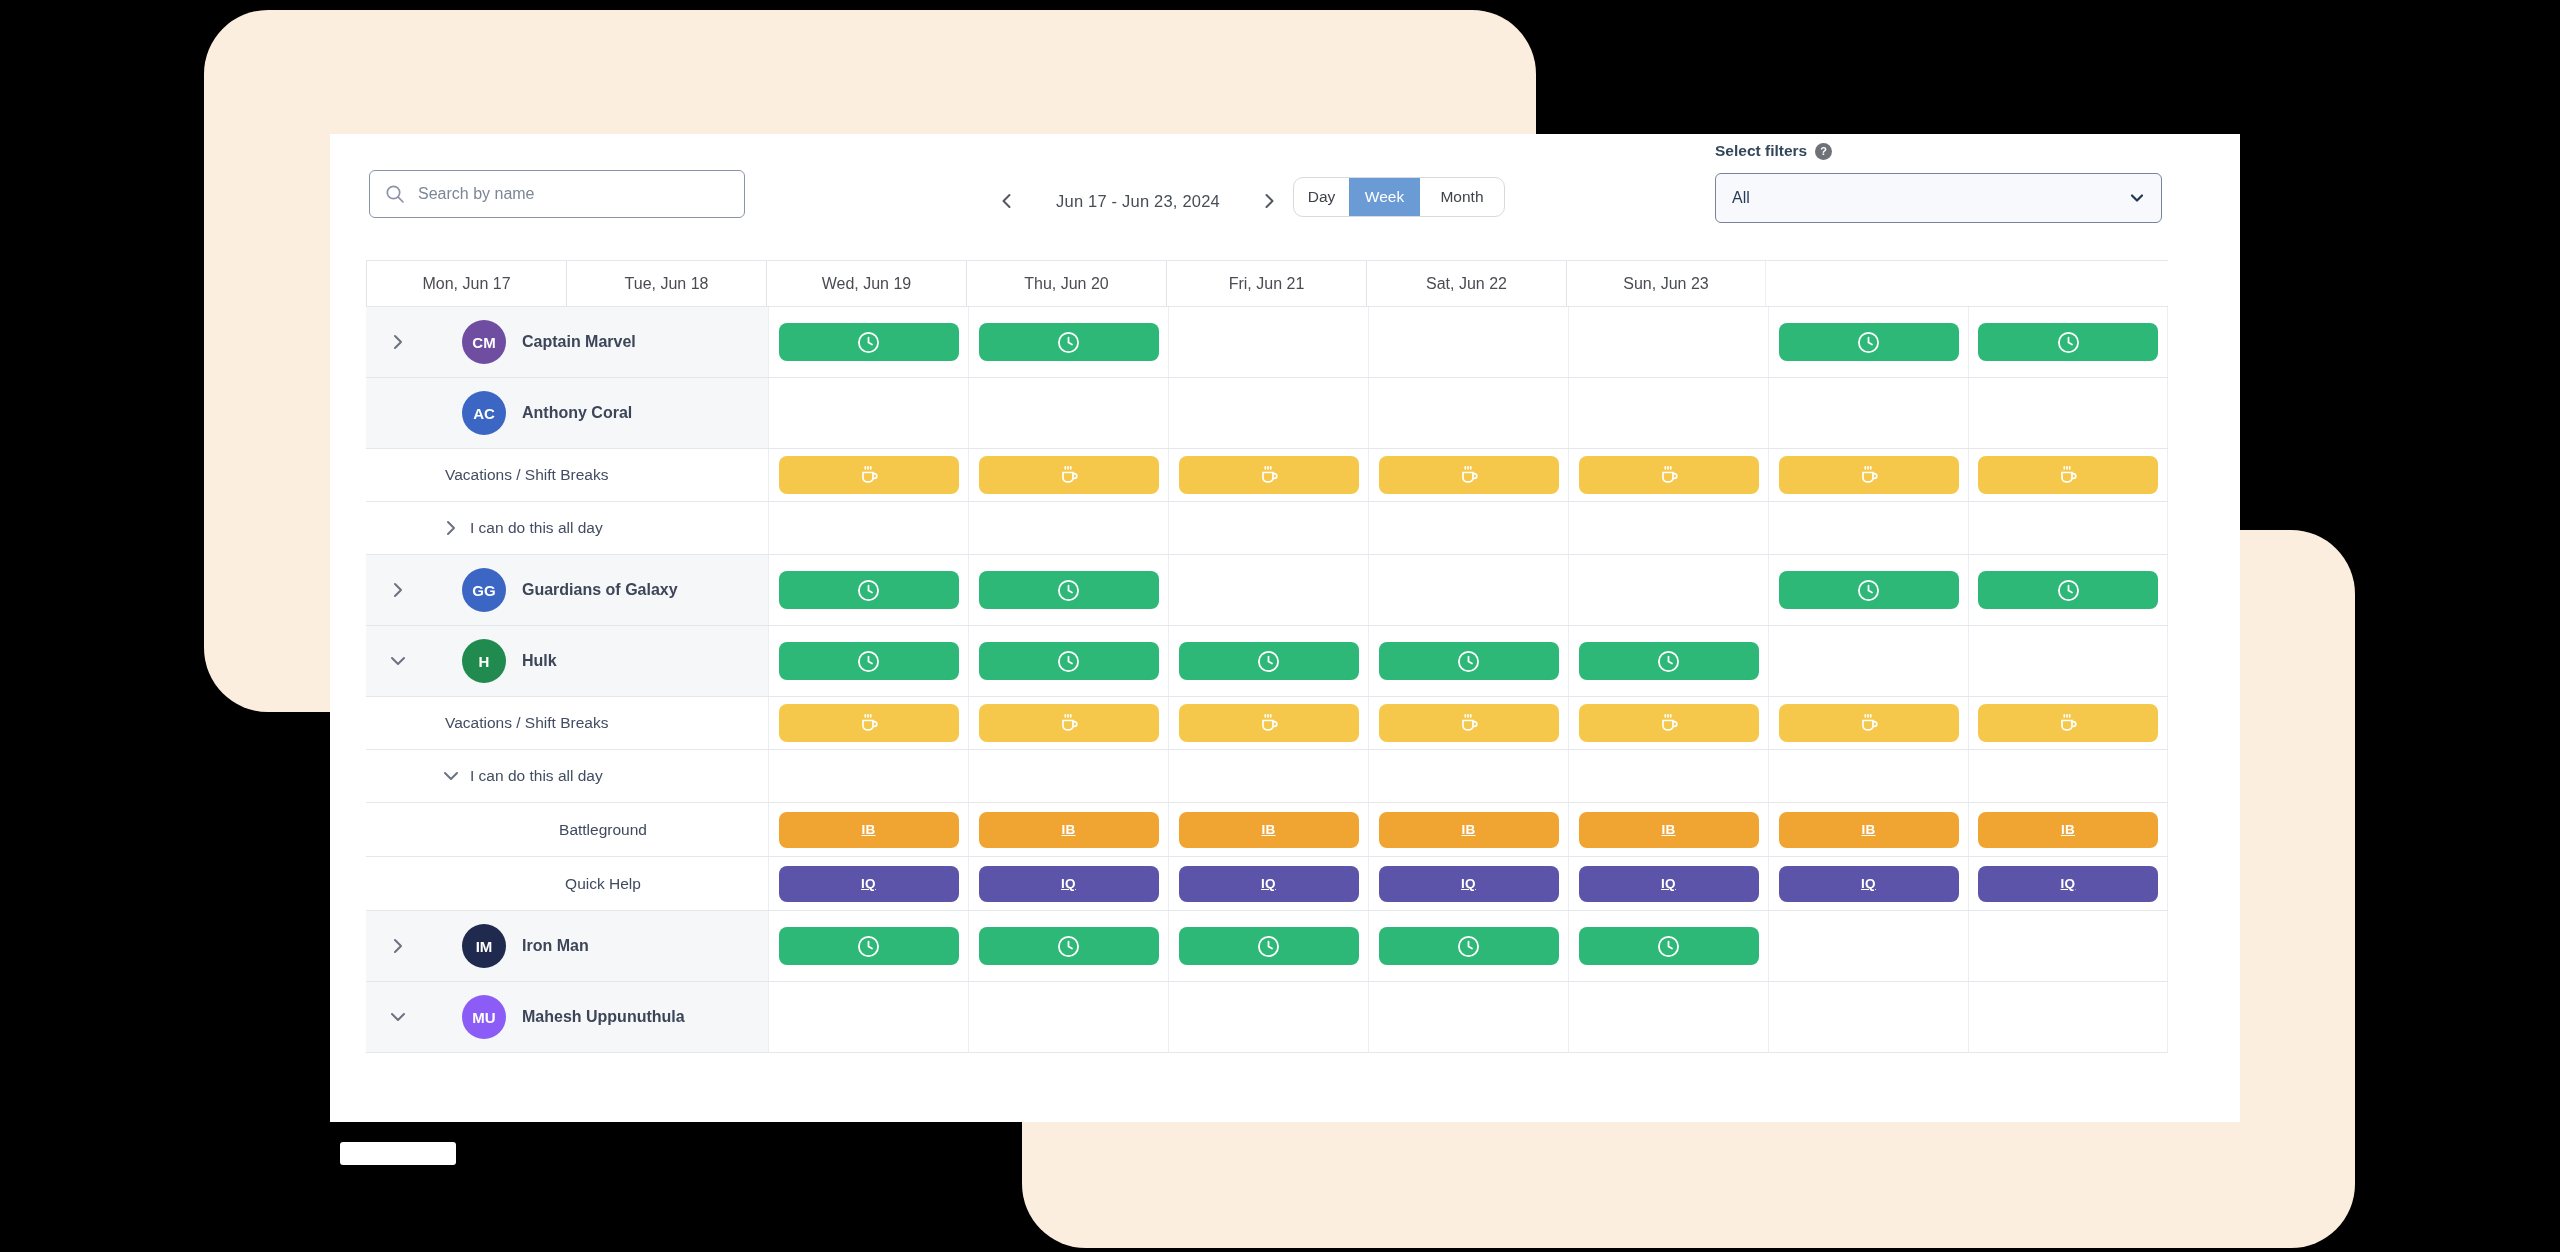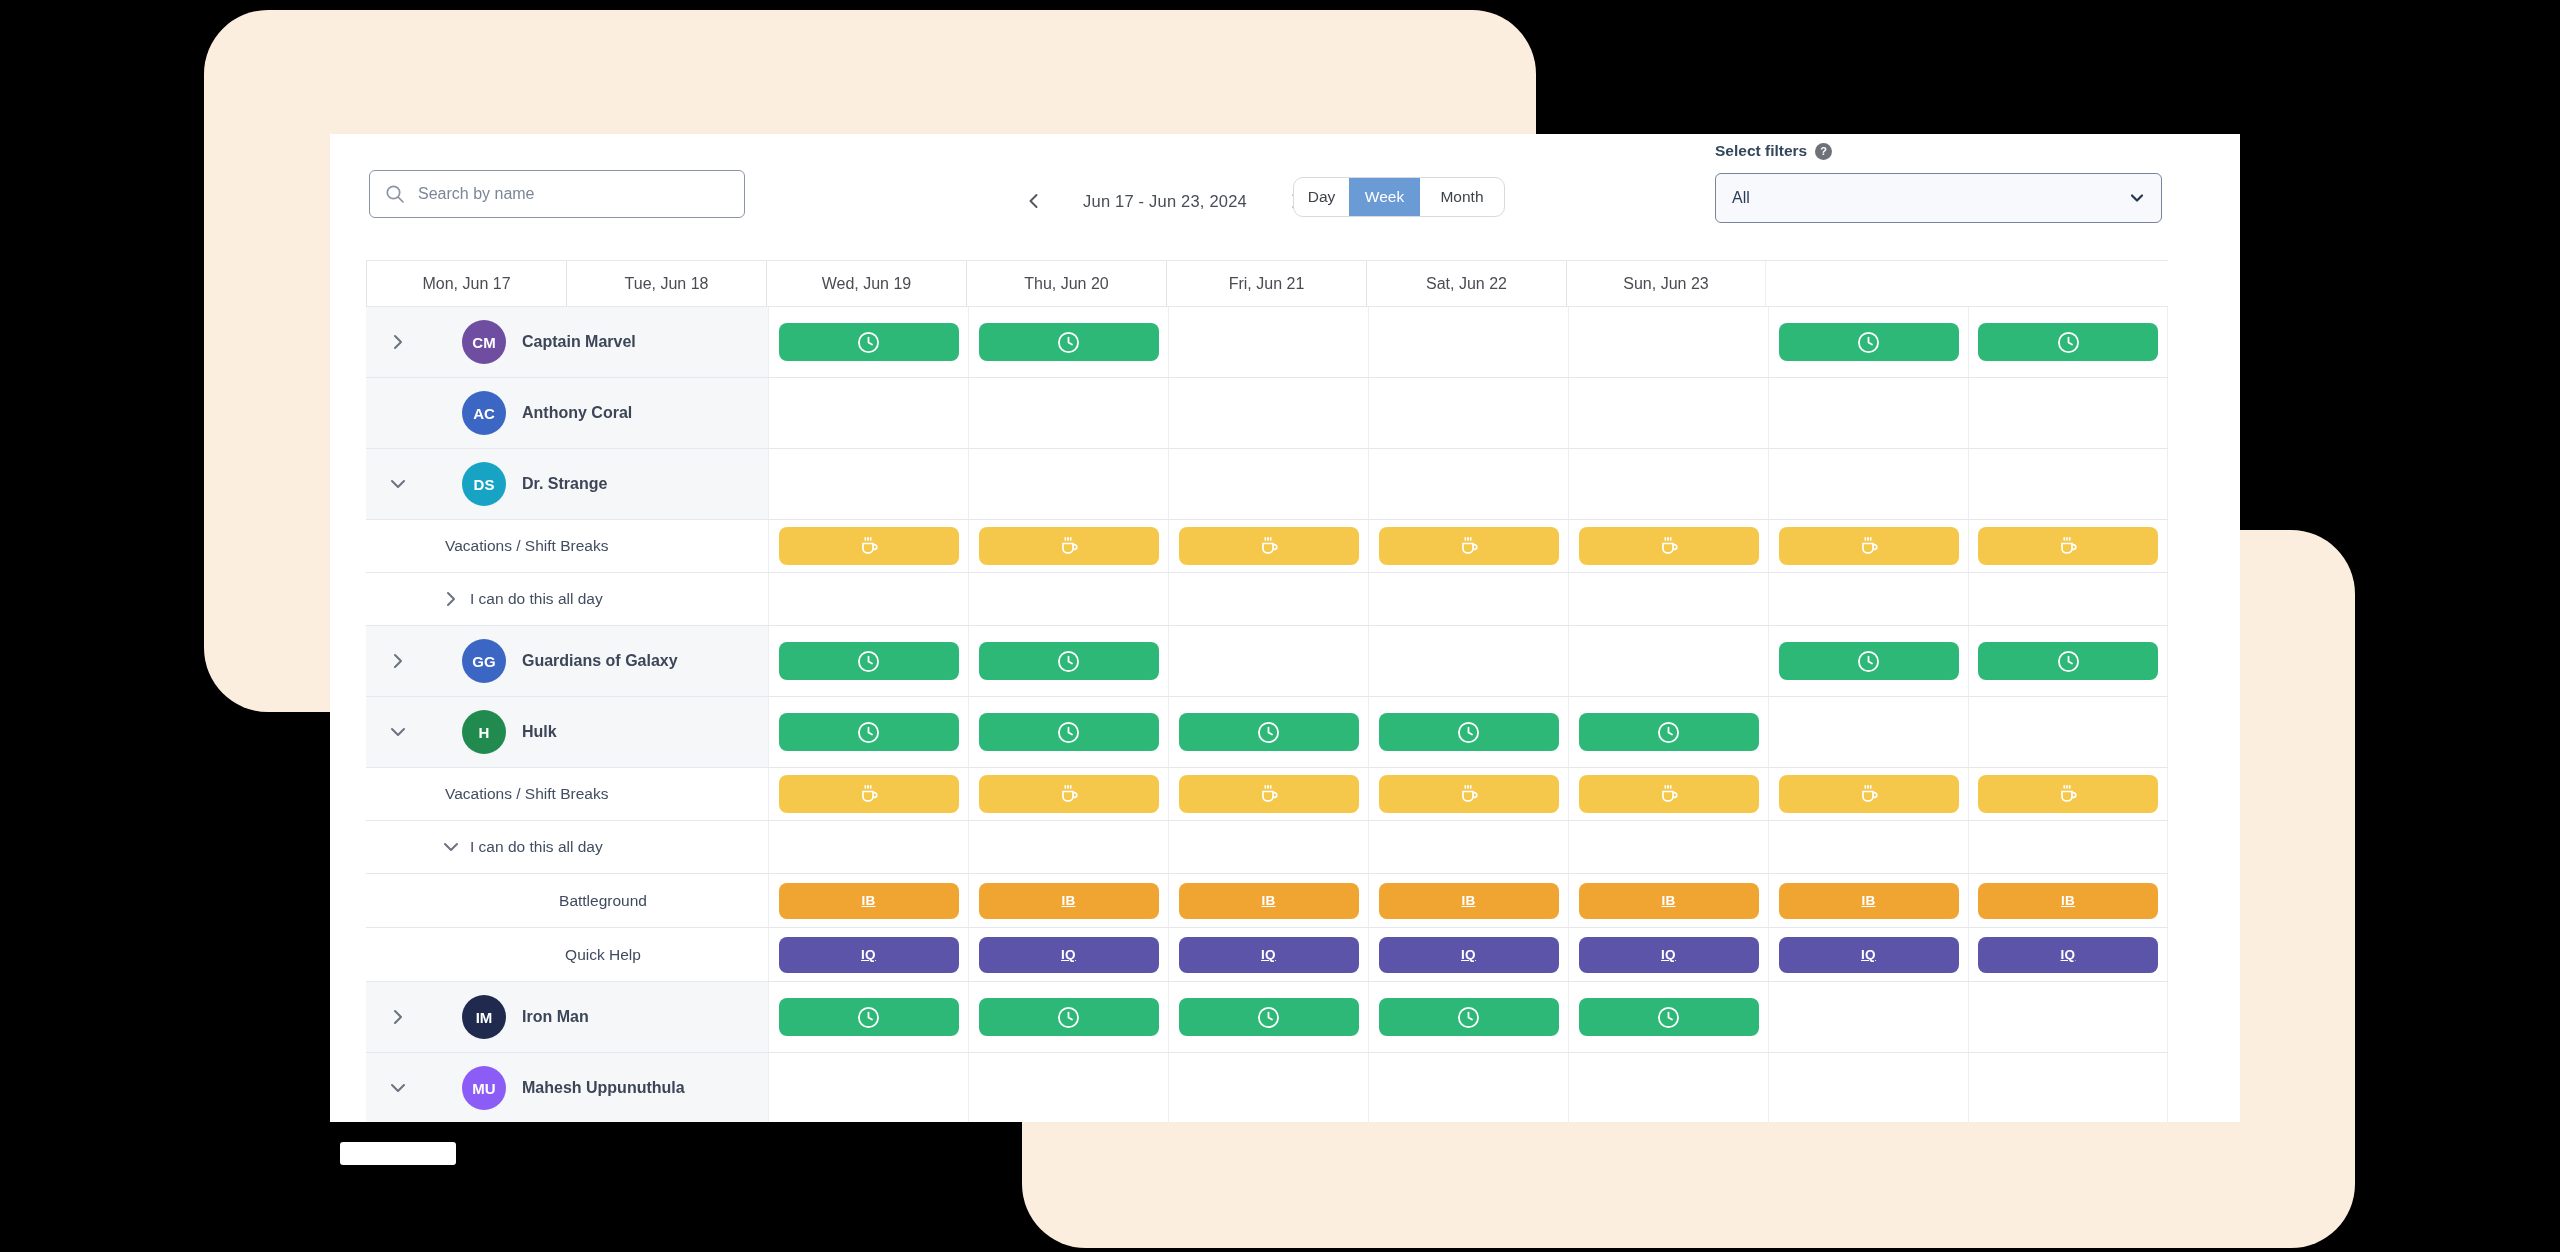--- a/index.html
+++ b/index.html
@@ -8,21 +8,21 @@
   #shape-tl { left:204px; top:10px; width:1332px; height:702px; }
   #shape-br { left:1022px; top:530px; width:1333px; height:718px; }
   #card { position:absolute; left:330px; top:134px; width:1910px; height:988px; background:#fff; z-index:2; overflow:hidden; }
   #bottom-strip { position:absolute; left:340px; top:1142px; width:116px; height:23px; background:#fff; border-radius:3px; z-index:2; }
 
   
   .search-box { position:absolute; left:39px; top:36px; width:376px; height:48px; border:1px solid #8A94A6; border-radius:6px; background:#fff; display:flex; align-items:center; padding:0 14px; gap:12px; }
   .search-box input { border:none; outline:none; flex:1; font-size:16px; color:#333; font-family:"Liberation Sans", sans-serif; background:transparent; }
   .search-box input::placeholder { color:#7C8698; }
 
-  .date-nav { position:absolute; left:689px; top:48px; height:38px; display:flex; align-items:center; gap:18px; }
+  .date-nav { position:absolute; left:662px; top:48px; height:38px; display:flex; align-items:center; gap:18px; }
   .nav-arrow { width:30px; height:30px; display:flex; align-items:center; justify-content:center; cursor:pointer; }
   .date-label { font-size:16.5px; color:#484D56; letter-spacing:.2px; min-width:196px; text-align:center; }
 
   .view-toggle { position:absolute; left:963px; top:43px; height:40px; width:212px; display:flex; border:1px solid #D7D9E0; border-radius:10px; overflow:hidden; background:#fff; }
   .seg { display:flex; align-items:center; justify-content:center; font-size:15.5px; color:#3E4249; cursor:pointer; }
   .seg.sel { color:#fff; }
 
   .filters-label-row { position:absolute; left:1385px; top:8px; display:flex; align-items:center; gap:8px; }
   .filters-label { font-size:15.5px; font-weight:bold; color:#33475B; }
   .help-badge { width:17px; height:17px; border-radius:50%; background:#6E7177; color:#fff; font-size:11px; font-weight:bold; display:flex; align-items:center; justify-content:center; }
@@ -163,38 +163,20 @@
           <div class="member-name">Anthony Coral</div>
         </div>
         <div class="dcell"></div>
         <div class="dcell"></div>
         <div class="dcell"></div>
         <div class="dcell"></div>
         <div class="dcell"></div>
         <div class="dcell"></div>
         <div class="dcell"></div>
       </div>
-      <div class="g-row row-member">
-        <div class="lcell">
-          <div class="chev-slot">
-            <svg width="20" height="20" viewBox="0 0 20 20" fill="none" stroke="#6B7280" stroke-width="2" stroke-linecap="round" stroke-linejoin="round">
-              <polyline points="4,7 10,13 16,7"></polyline>
-            </svg>
-          </div>
-          <div class="avatar" style="background: rgb(22, 163, 196);">DS</div>
-          <div class="member-name">Dr. Strange</div>
-        </div>
-        <div class="dcell"></div>
-        <div class="dcell"></div>
-        <div class="dcell"></div>
-        <div class="dcell"></div>
-        <div class="dcell"></div>
-        <div class="dcell"></div>
-        <div class="dcell"></div>
-      </div>
       <div class="g-row row-category">
         <div class="lcell">
           <div class="cat-label">Vacations / Shift Breaks</div>
         </div>
         <div class="dcell">
           <button class="cellbtn btn-icon" style="background: rgb(245, 200, 76);">
             <svg width="28" height="28" viewBox="0 0 28 28" fill="none" stroke="#fff" stroke-width="1.7" stroke-linecap="round">
               <path d="M8 11.5h10v5.3a4 4 0 0 1-4 4h-2a4 4 0 0 1-4-4z"></path>
               <path d="M18 12.6h1.4a2.4 2.4 0 0 1 0 4.8H18"></path>
               <path d="M10.3 5.8v2"></path>

